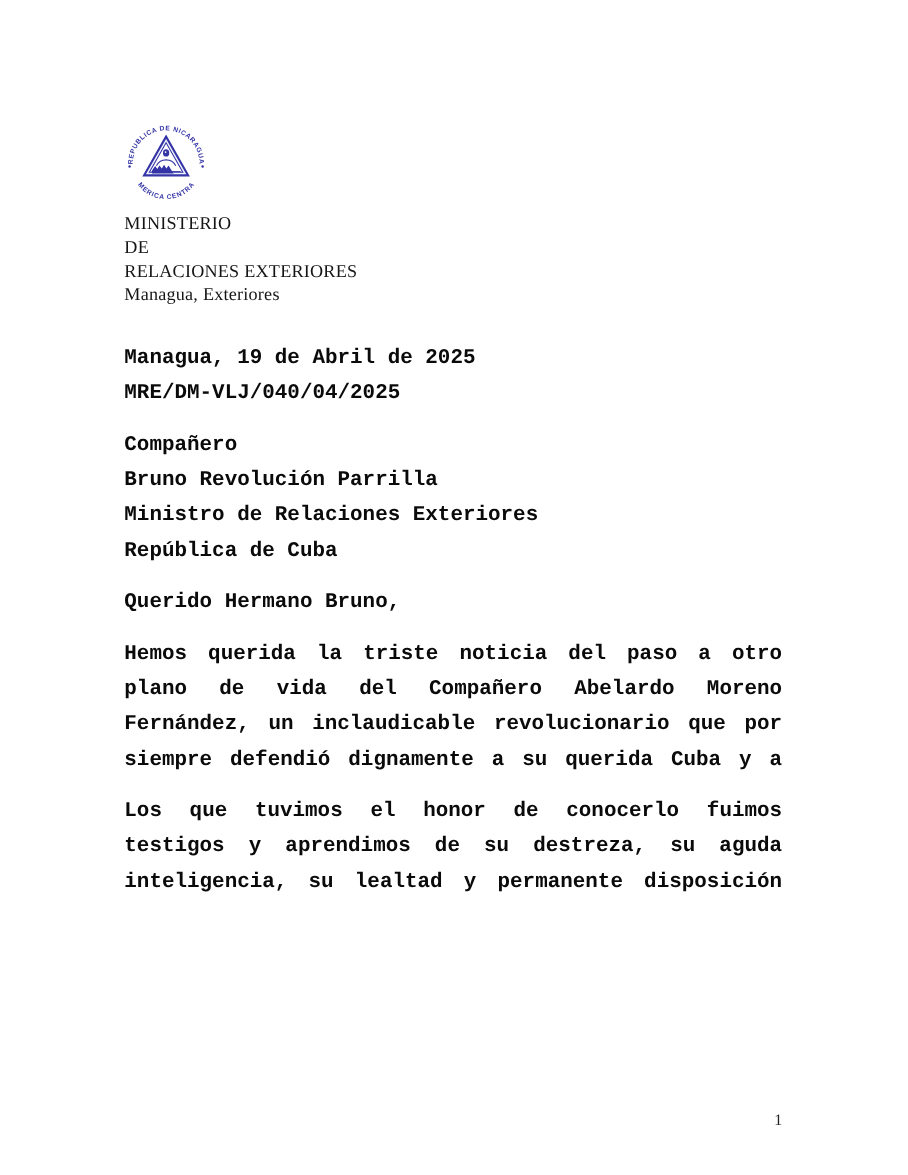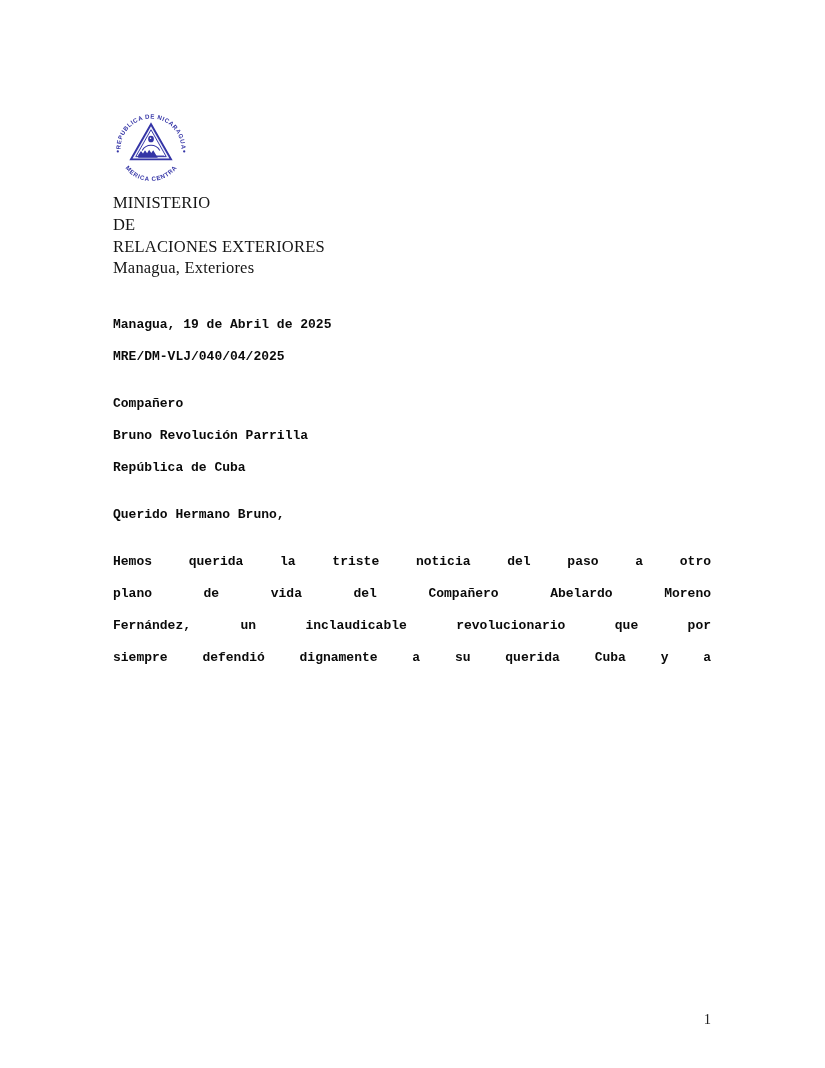--- a/index.html
+++ b/index.html
@@ -39,21 +39,21 @@
   }
 
   
   .letter {
     position: absolute;
     left: 113px;
     top: 309px;
     width: 598px;
     font-family: "Liberation Mono", monospace;
     font-weight: 700;
-    font-size: 13px;
+    font-size: 19px;
     color: #0a0a0a;
   }
   .line { height: 32px; line-height: 32px; }
   .just { text-align: justify; text-align-last: justify; }
   .gap { margin-top: 15px; }
 
   
   .pagenum {
     position: absolute;
     left: 113px;
@@ -110,31 +110,37 @@
     <div>Managua, Exteriores</div>
   </div>
 
   <div class="letter">
     <div class="line">Managua, 19 de Abril de 2025</div>
     <div class="line">MRE/DM-VLJ/040/04/2025</div>
 
     <div class="gap">
       <div class="line">Compañero</div>
       <div class="line">Bruno Revolución Parrilla</div>
+      <div class="line">Ministro de Relaciones Exteriores</div>
       <div class="line">República de Cuba</div>
     </div>
 
     <div class="gap">
       <div class="line">Querido Hermano Bruno,</div>
     </div>
 
     <div class="gap">
       <div class="line just">Hemos querida la triste noticia del paso a otro</div>
       <div class="line just">plano de vida del Compañero Abelardo Moreno</div>
       <div class="line just">Fernández, un inclaudicable revolucionario que por</div>
       <div class="line just">siempre defendió dignamente a su querida Cuba y a</div>
     </div>
 
+    <div class="gap">
+      <div class="line just">Los que tuvimos el honor de conocerlo fuimos</div>
+      <div class="line just">testigos y aprendimos de su destreza, su aguda</div>
+      <div class="line just">inteligencia, su lealtad y permanente disposición</div>
+    </div>
   </div>
 
   <div class="pagenum">1</div>
 
 </div>
 
 </body></html>

